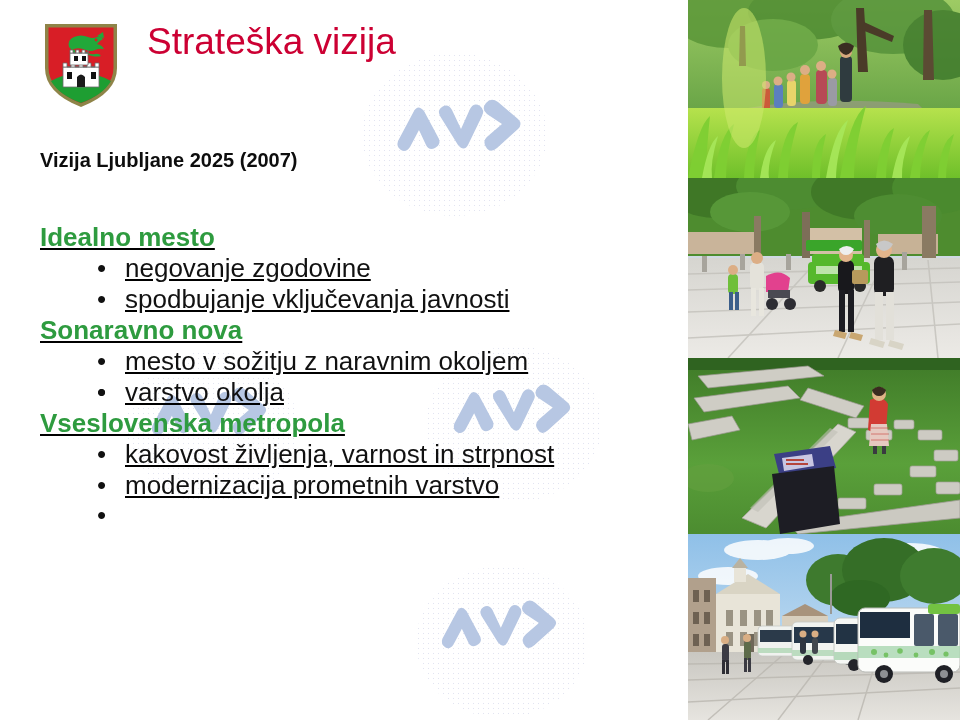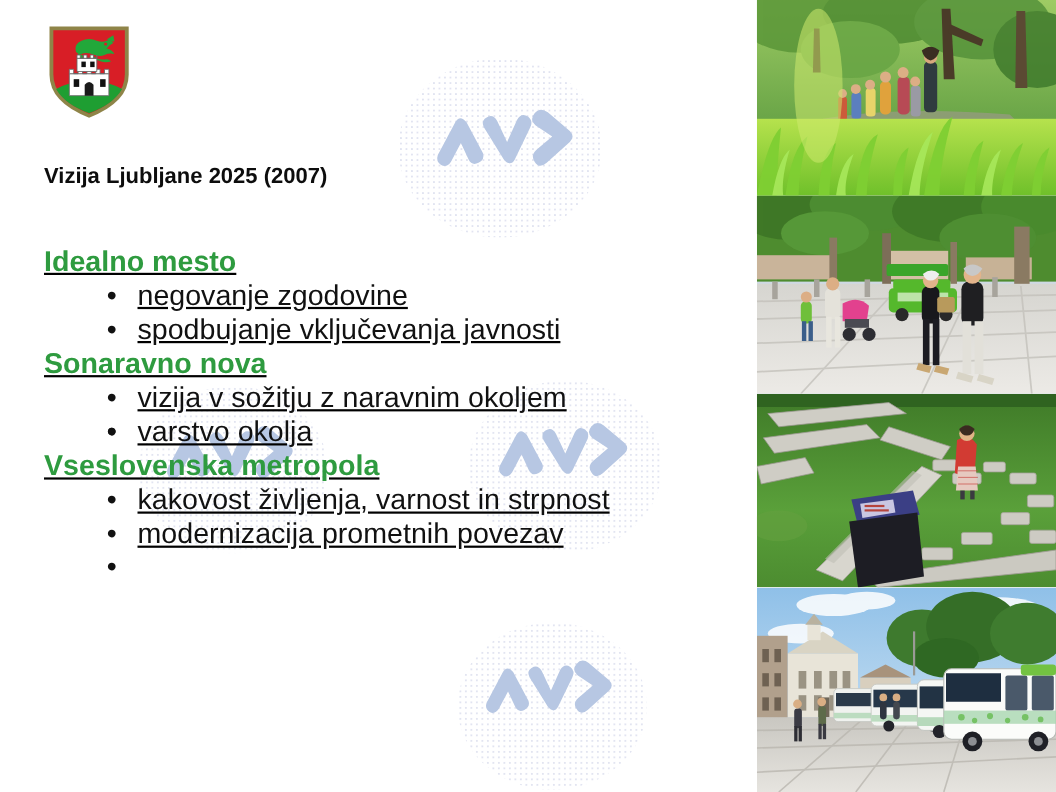--- a/index.html
+++ b/index.html
@@ -197,20 +197,21 @@
           <path d="M29 29 H32 V32 H35 V29 H38 V32 H41 V29 H44 V32 H47 V29 H47 V32 H29 Z"></path>
         </g>
         <rect x="33" y="35" width="4" height="5" fill="#111"></rect>
         <rect x="41" y="35" width="4" height="5" fill="#111"></rect>
         <rect x="26" y="51" width="5" height="7" fill="#111"></rect>
         <rect x="50" y="51" width="5" height="7" fill="#111"></rect>
         <path d="M36 66 V56 Q40 51 44 56 V66 Z" fill="#1a1a1a"></path>
       </svg>
     </div>
 
+    <div id="page-title">Strateška vizija</div>
 
     <div id="subtitle">Vizija Ljubljane 2025 (2007)</div>
 
     <div id="outline">
 
       <div class="group">
         <div class="group-head">Idealno mesto</div>
         <div class="bullets">
           <div class="bullet">
             <span class="dot">•</span>
@@ -221,42 +222,42 @@
             <span>spodbujanje vključevanja javnosti</span>
           </div>
         </div>
       </div>
 
       <div class="group">
         <div class="group-head">Sonaravno nova</div>
         <div class="bullets">
           <div class="bullet">
             <span class="dot">•</span>
-            <span>vizija v sožitju z naravnim okoljem</span>
+            <span>mesto v sožitju z naravnim okoljem</span>
           </div>
           <div class="bullet">
             <span class="dot">•</span>
           </div>
           <div class="bullet">
             <span class="dot">•</span>
             <span>varstvo okolja</span>
           </div>
         </div>
       </div>
 
       <div class="group">
         <div class="group-head">Vseslovenska metropola</div>
         <div class="bullets">
           <div class="bullet">
             <span class="dot">•</span>
             <span>kakovost življenja, varnost in strpnost</span>
           </div>
           <div class="bullet">
             <span class="dot">•</span>
-            <span>modernizacija prometnih povezav</span>
+            <span>modernizacija prometnih varstvo</span>
           </div>
           <div class="bullet">
             <span class="dot">•</span>
           </div>
         </div>
       </div>
 
     </div>
   </div>
 

